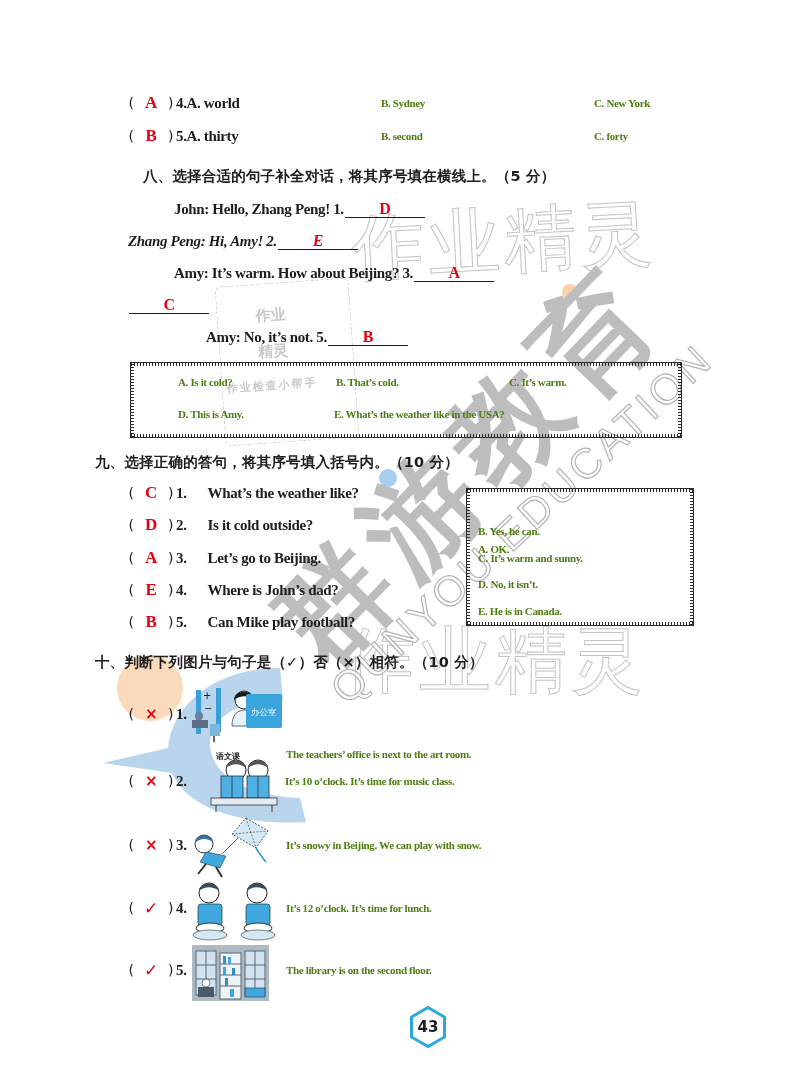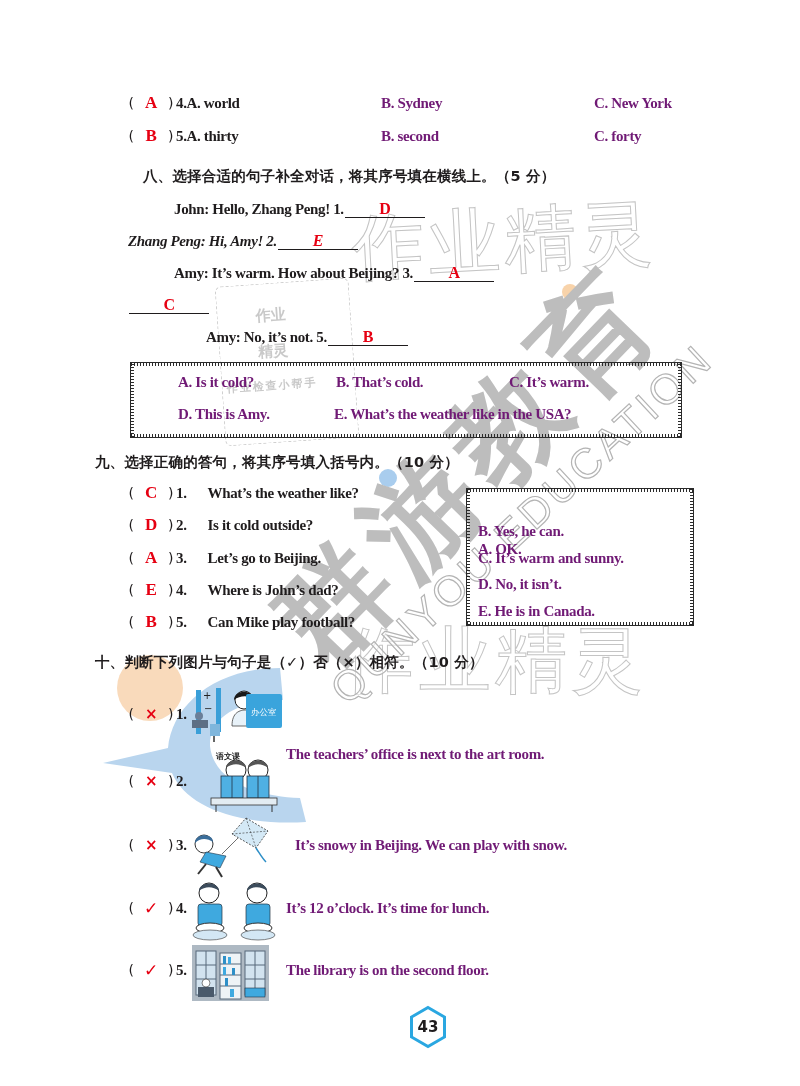--- a/index.html
+++ b/index.html
@@ -4,21 +4,21 @@
 <style>
   html, body { margin:0; padding:0; }
   body {
     width:800px; height:1086px; position:relative; overflow:hidden;
     background:#ffffff; font-family:"Liberation Serif", serif; color:#1f1c1d;
   }
   .layer-bg { position:absolute; left:0; top:0; width:800px; height:1086px; z-index:0; pointer-events:none; }
   .content { position:absolute; left:0; top:0; width:800px; height:1086px; z-index:2; }
 
   .en { position:absolute; white-space:nowrap; font-family:"Liberation Serif", serif; font-weight:bold;
-        font-size:15px; line-height:18px; letter-spacing:-0.35px; color:#701a75; }
+        font-size:11px; line-height:18px; letter-spacing:-0.35px; color:#4d7c0f; }
   .zh { position:absolute; white-space:nowrap; font-family:"DejaVu Sans", sans-serif; font-weight:bold;
         font-size:14.5px; line-height:18px; color:#1f1c1d; letter-spacing:0.2px; }
 
   .qrow { position:absolute; display:flex; align-items:center; white-space:nowrap; height:18px;
           font-family:"Liberation Serif", serif; font-weight:bold; font-size:15px; letter-spacing:-0.35px; }
   .qrow .po, .qrow .pc { font-family:"DejaVu Sans", sans-serif; font-weight:normal; font-size:14px;
           color:#1f1c1d; text-align:center; }
   .qrow .po { width:10px; }
   .qrow .pc { width:9px; }
   .qrow .ans { width:30px; text-align:center; color:#e60012; font-family:"Liberation Serif", serif;
@@ -218,40 +218,41 @@
     <circle cx="52" cy="20" r="10" fill="#fff" stroke="#222"></circle>
     <path d="M42 18 C42 8 62 8 62 18 C56 13 48 13 42 18 Z" fill="#555"></path>
     <rect x="15" y="26" width="22" height="22" fill="#4fb0e3" stroke="#234" stroke-width="0.8"></rect>
     <line x1="26" y1="26" x2="26" y2="48" stroke="#234" stroke-width="0.8"></line>
     <rect x="41" y="26" width="22" height="22" fill="#4fb0e3" stroke="#234" stroke-width="0.8"></rect>
     <line x1="52" y1="26" x2="52" y2="48" stroke="#234" stroke-width="0.8"></line>
     <rect x="5" y="48" width="66" height="7" fill="#e3ecf2" stroke="#333" stroke-width="0.8"></rect>
     <line x1="10" y1="55" x2="10" y2="62" stroke="#333"></line>
     <line x1="66" y1="55" x2="66" y2="62" stroke="#333"></line>
   </svg>
+  <span class="en" style="left:285px;top:772px;">It’s 10 o’clock. It’s time for music class.</span>
 
   <div class="qrow" style="left:126px;top:836px;">
     <span class="po">(</span>
     <span class="mark">×</span>
     <span class="pc">)</span>
     <span class="num">3.</span>
   </div>
   <svg class="pic" style="left:188px;top:814px;" width="88" height="66">
     <polygon points="58,4 80,17 68,34 44,20" fill="#d4e9f6" stroke="#333" stroke-width="0.8" stroke-dasharray="2,1.5"></polygon>
     <line x1="58" y1="4" x2="68" y2="34" stroke="#333" stroke-width="0.6" stroke-dasharray="2,1.5"></line>
     <line x1="44" y1="20" x2="80" y2="17" stroke="#333" stroke-width="0.6" stroke-dasharray="2,1.5"></line>
     <path d="M68 34 C72 40 74 44 78 48" fill="none" stroke="#2e8fc7" stroke-width="1.5"></path>
     <line x1="34" y1="40" x2="50" y2="24" stroke="#333" stroke-width="0.7"></line>
     <circle cx="16" cy="30" r="9" fill="#fff" stroke="#333"></circle>
     <path d="M7 29 C7 19 25 19 25 28 C19 24 12 24 7 29 Z" fill="#3a6d9a"></path>
     <polygon points="18,38 38,42 32,54 12,48" fill="#3fa9df" stroke="#234" stroke-width="0.6"></polygon>
     <line x1="18" y1="50" x2="10" y2="60" stroke="#333" stroke-width="2"></line>
     <line x1="28" y1="53" x2="34" y2="63" stroke="#333" stroke-width="2"></line>
   </svg>
-  <span class="en" style="left:295px;top:836px;text-align:center;">It’s snowy in Beijing. We can play with snow.</span>
+  <span class="en" style="left:286px;top:836px;text-align:center;">It’s snowy in Beijing. We can play with snow.</span>
 
   <div class="qrow" style="left:126px;top:899px;">
     <span class="po">(</span>
     <span class="mark" style="font-size:17px;font-weight:normal;">✓</span>
     <span class="pc">)</span>
     <span class="num">4.</span>
   </div>
   <svg class="pic" style="left:190px;top:878px;" width="88" height="64">
     <circle cx="19" cy="15" r="10" fill="#fff" stroke="#222"></circle>
     <path d="M9 13 C9 3 29 3 29 13 C23 8 15 8 9 13 Z" fill="#3c4c5c"></path>

